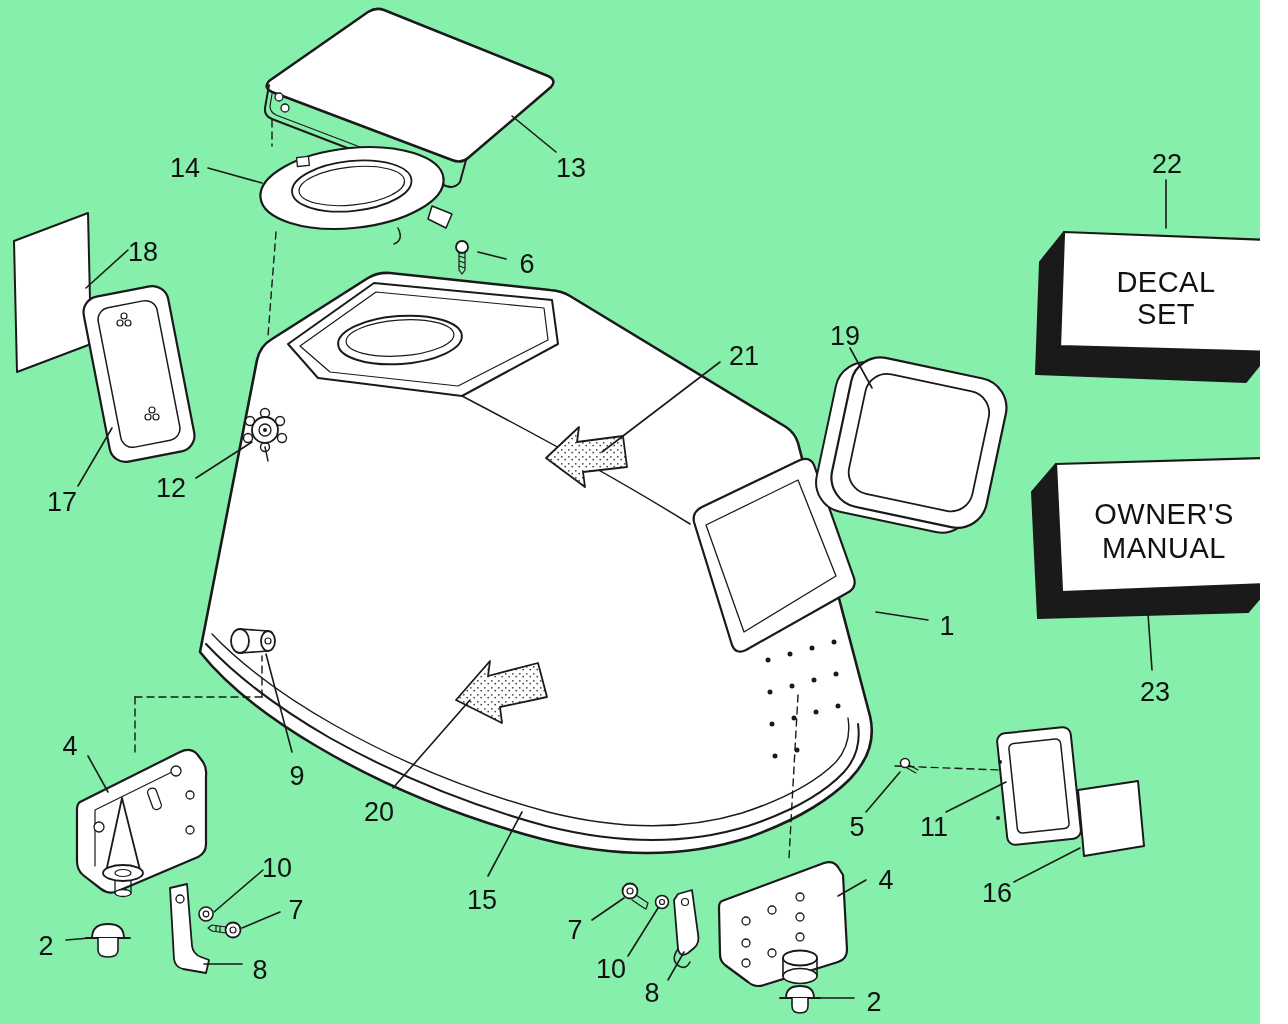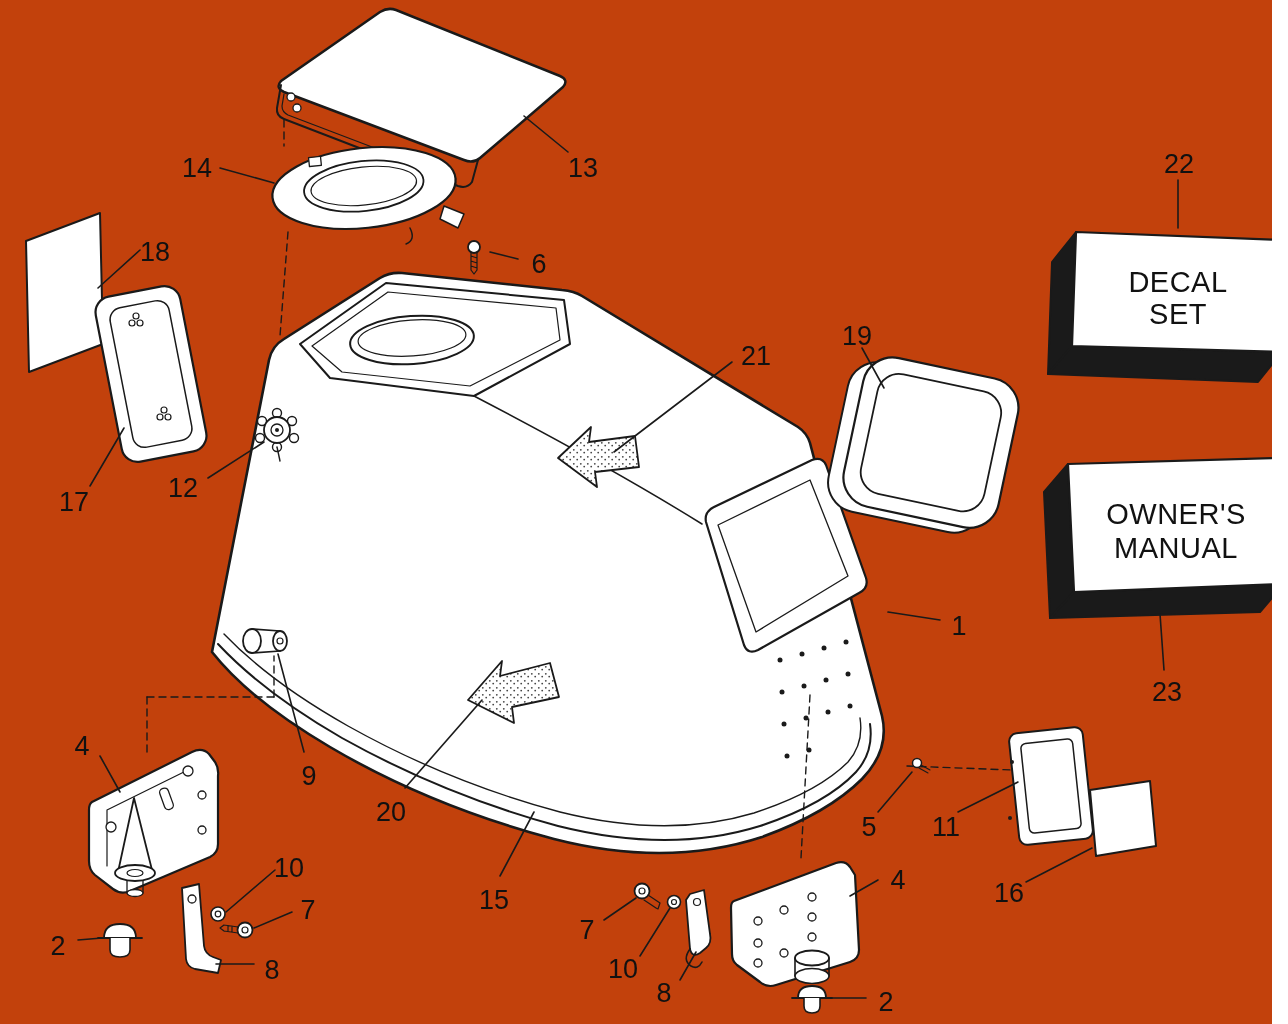--- a/index.html
+++ b/index.html
@@ -1,16 +1,16 @@
 <!DOCTYPE html>
 <html><head>
 <meta charset="utf-8">
 <style>
   html,body { margin:0; padding:0; background:#ffffff; }
-  .stage { position:relative; width:1260px; height:1024px; background:#c2410c; overflow:hidden;padding-left:12px; }
+  .stage { position:relative; width:1260px; height:1024px; background:#86efac; overflow:hidden; }
   .stage svg { display:block; width:1288px; height:1024px; }
   .callout { font-family:"Liberation Sans", sans-serif; font-size:27px; fill:#111111; }
   .boxlabel { font-family:"Liberation Sans", sans-serif; font-size:29px; fill:#111111; letter-spacing:0.5px; }
 </style>
 </head>
 <body>
 
 <div class="stage">
 <svg viewBox="0 0 1288 1024" xmlns="http://www.w3.org/2000/svg">
   <defs>

